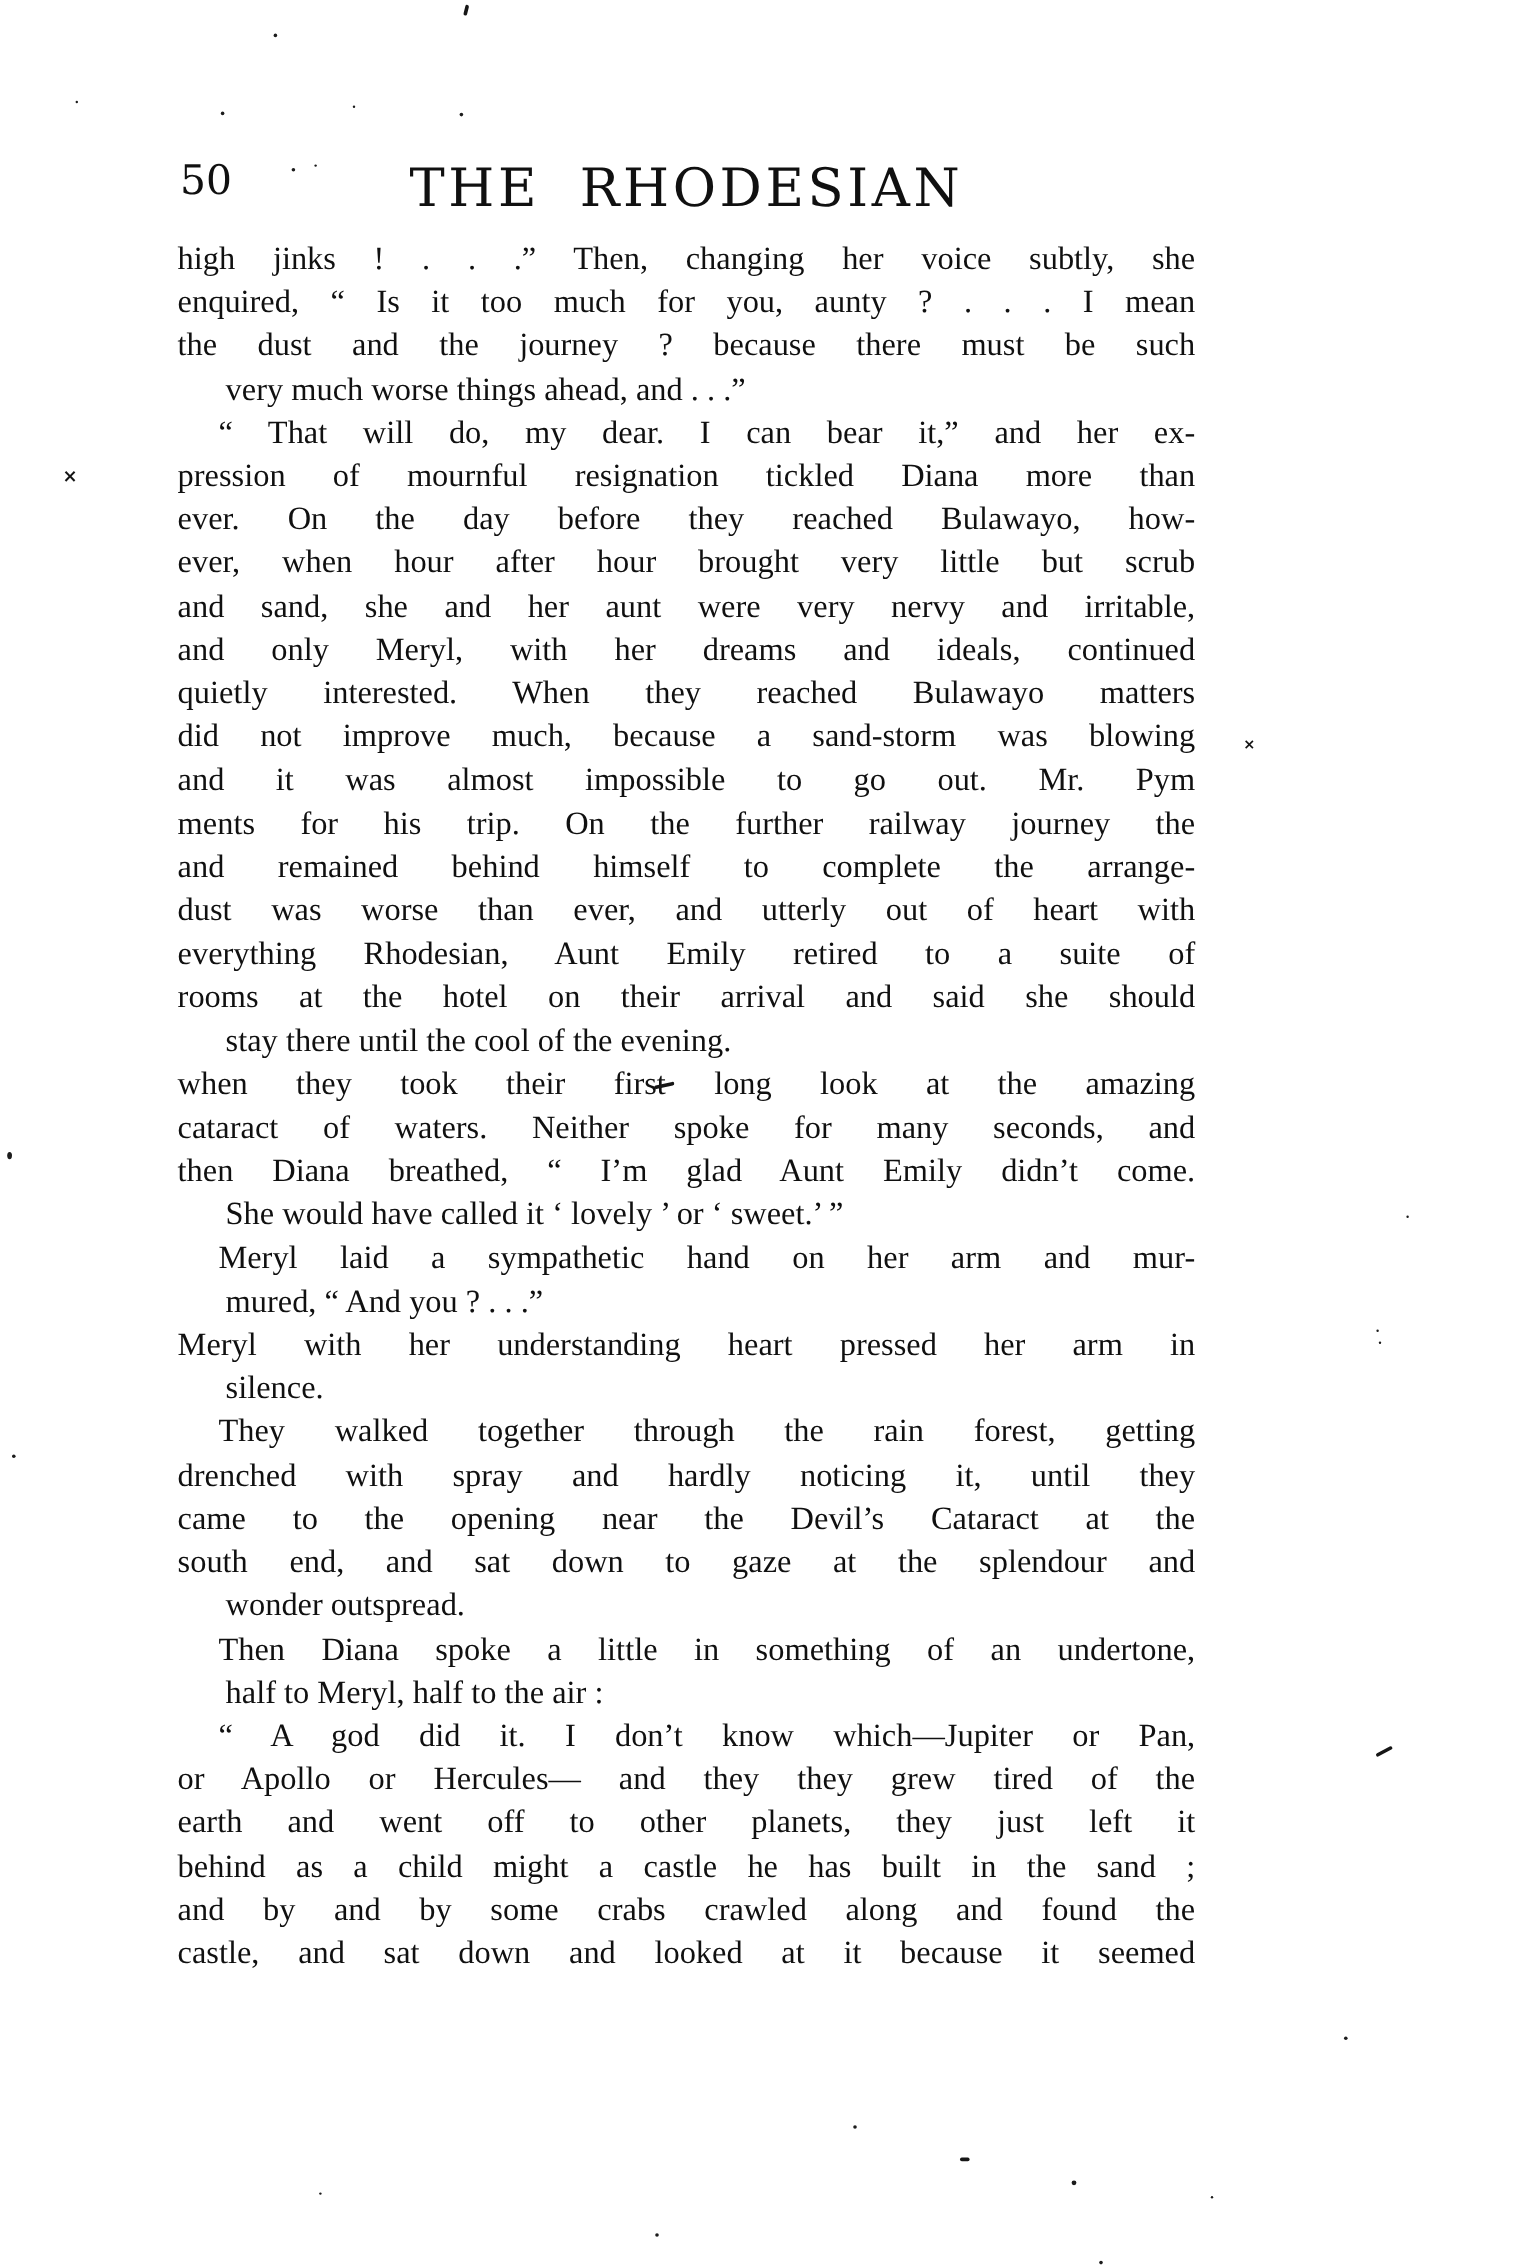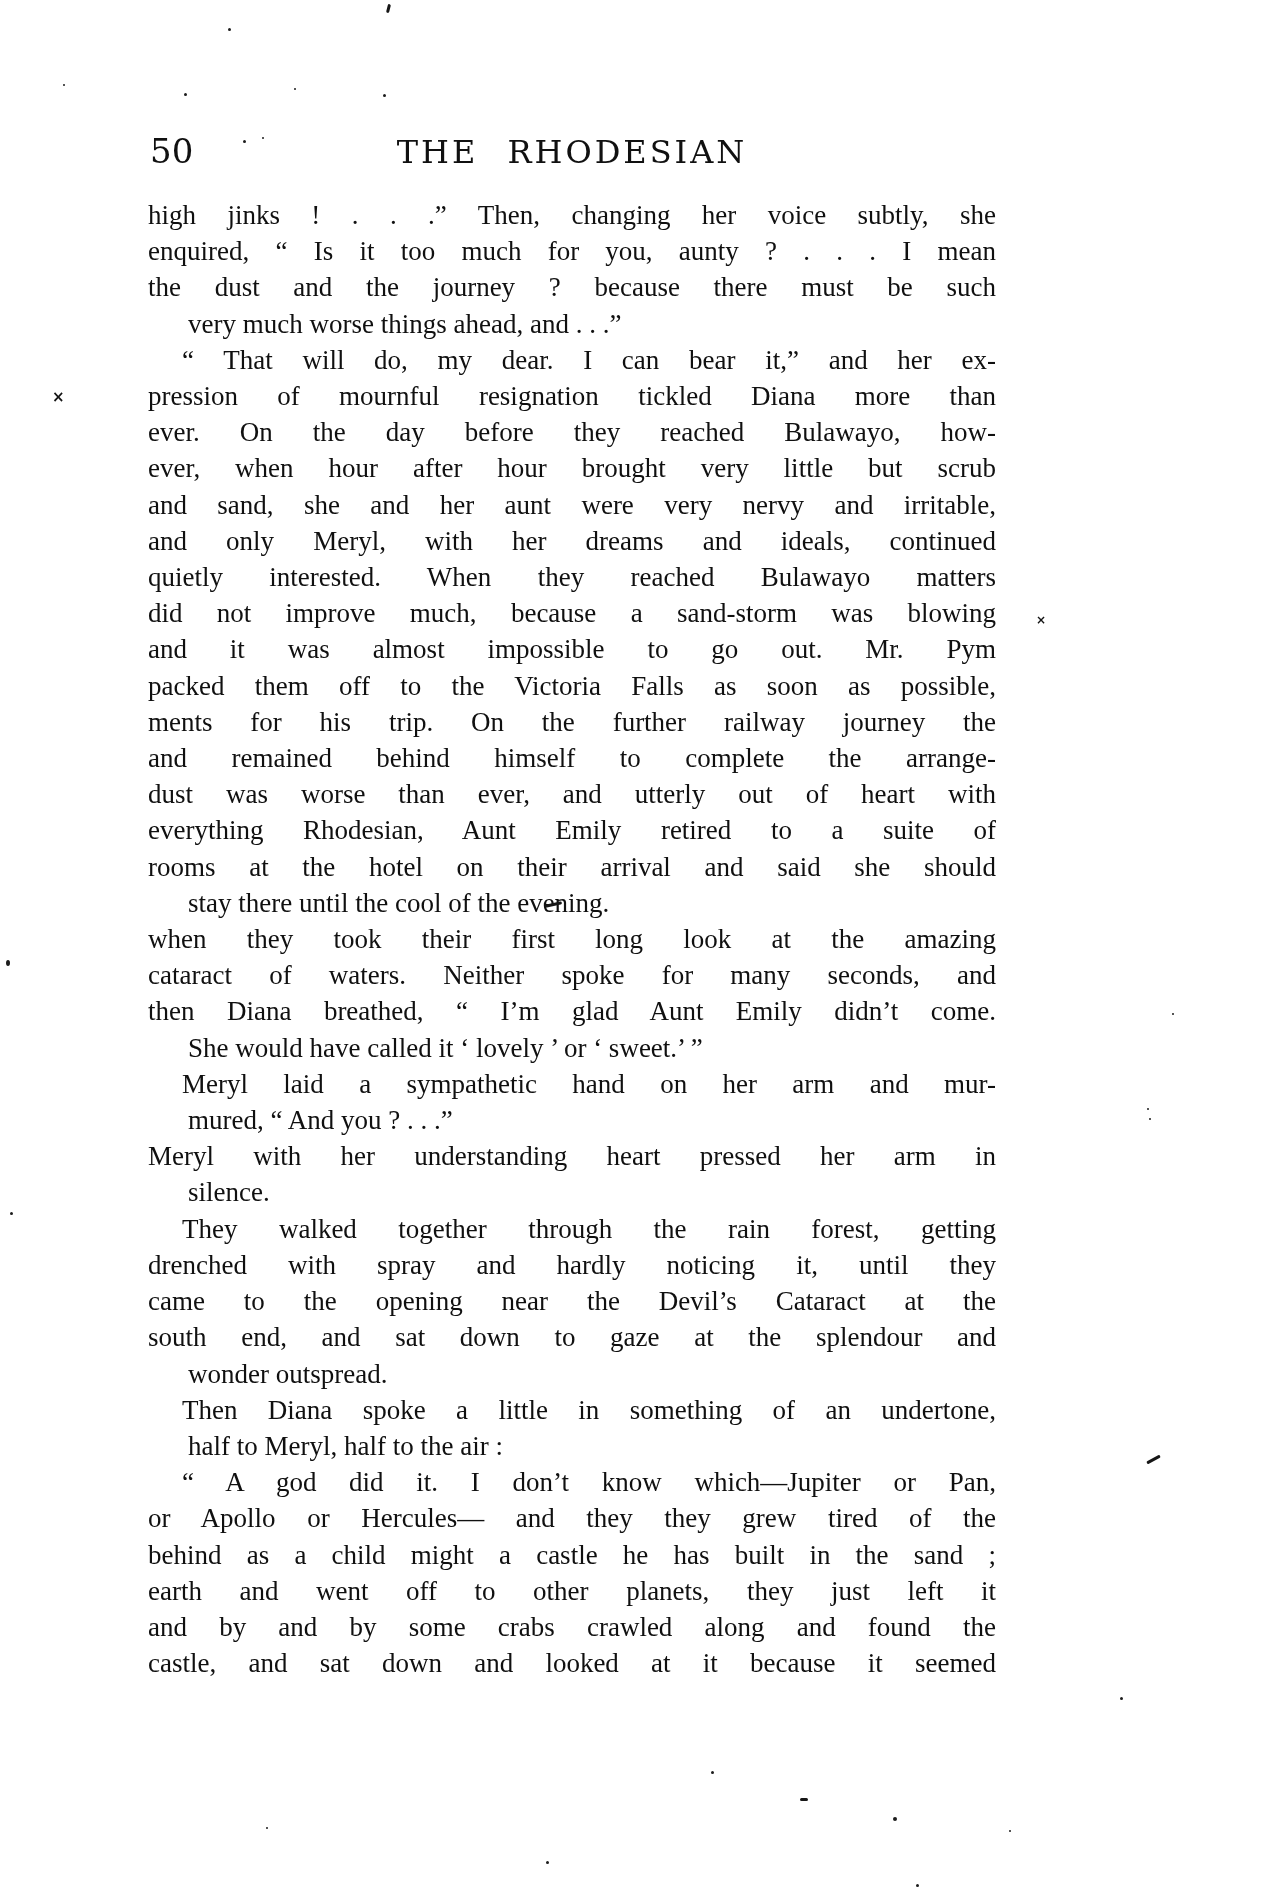--- a/index.html
+++ b/index.html
@@ -3,21 +3,21 @@
 <meta charset="utf-8">
 <style>
   html,body{margin:0;padding:0;background:#ffffff;}
   .page{
     position:relative;width:1160px;height:1889px;background:#ffffff;
     color:#101010;font-family:"DejaVu Serif", serif;overflow:hidden;padding-left:44px;
   }
   .header-pagenum{position:absolute;left:150px;top:134px;font-size:34px;line-height:1;}
   .header-title{
     position:absolute;left:148px;top:136px;width:848px;text-align:center;
-    font-size:32px;line-height:1;letter-spacing:3px;word-spacing:16px;
+    font-size:44px;line-height:1;letter-spacing:3px;word-spacing:16px;
   }
   .page-body{position:absolute;left:148px;top:197px;width:848px;font-size:27px;line-height:36.2px;font-family:Liberation Serif, serif;}
   .para{margin:0;}
   .line{text-align:justify;text-align-last:justify;}
   .line.last{text-align:left;text-align-last:left;margin-left:40px;}
   .line.indent{text-indent:34px;}
   .line i{font-style:italic;}
   
   .speck{position:absolute;background:#1c1c1c;border-radius:50%;}
   .star{position:absolute;color:#141414;font-family:"DejaVu Sans",sans-serif;font-weight:bold;line-height:1;}
@@ -42,21 +42,20 @@
       <div class="para">
         <div class="line indent">“ That will do, my dear.  I can bear it,” and her ex-</div>
         <div class="line">pression of mournful resignation tickled Diana more than</div>
         <div class="line">ever.  On the day before they reached Bulawayo, how-</div>
         <div class="line">ever, when hour after hour brought very little but scrub</div>
         <div class="line">and sand, she and her aunt were very nervy and irritable,</div>
         <div class="line">and only Meryl, with her dreams and ideals, continued</div>
         <div class="line">quietly interested.  When they reached Bulawayo matters</div>
         <div class="line">did not improve much, because a sand-storm was blowing</div>
         <div class="line">and it was almost impossible to go out.  Mr. Pym</div>
-        <div class="line">packed them off to the Victoria Falls as soon as possible,</div>
         <div class="line">ments for his trip.  On the further railway journey the</div>
         <div class="line">and remained behind himself to complete the arrange-</div>
         <div class="line">dust was worse than ever, and utterly out of heart with</div>
         <div class="line">everything Rhodesian, Aunt Emily retired to a suite of</div>
         <div class="line">rooms at the hotel on their arrival and said she should</div>
         <div class="line last">stay there until the cool of the evening.</div>
       </div>
       <div class="para">
         <div class="line">when they took their first long look at the amazing</div>
         <div class="line">cataract of waters.  Neither spoke for many seconds, and</div>
@@ -78,22 +77,22 @@
         <div class="line">south end, and sat down to gaze at the splendour and</div>
         <div class="line last">wonder outspread.</div>
       </div>
       <div class="para">
         <div class="line indent">Then Diana spoke a little in something of an undertone,</div>
         <div class="line last">half to Meryl, half to the air :</div>
       </div>
       <div class="para">
         <div class="line indent">“ A god did it.  I don’t know which—Jupiter or Pan,</div>
         <div class="line">or Apollo or Hercules— and they they grew tired of the</div>
+        <div class="line">earth and went off to other planets, they just left it</div>
         <div class="line">behind as a child might a castle he has built in the sand ;</div>
-        <div class="line">earth and went off to other planets, they just left it</div>
         <div class="line">and by and by some crabs crawled along and found the</div>
         <div class="line">castle, and sat down and looked at it because it seemed</div>
       </div>
     </div>
 
   <span class="star" style="left:52px;top:390px;font-size:15px;">×</span>
   <span class="star" style="left:1036px;top:614px;font-size:12px;">×</span>
   <span class="star" style="left:1258px;top:745px;font-size:15px;">×</span>
   <span class="dash" style="left:545px;top:903px;width:17px;height:3px;transform:rotate(-12deg);"></span>
   <span class="dash" style="left:1146px;top:1458px;width:15px;height:3px;transform:rotate(-28deg);"></span>

